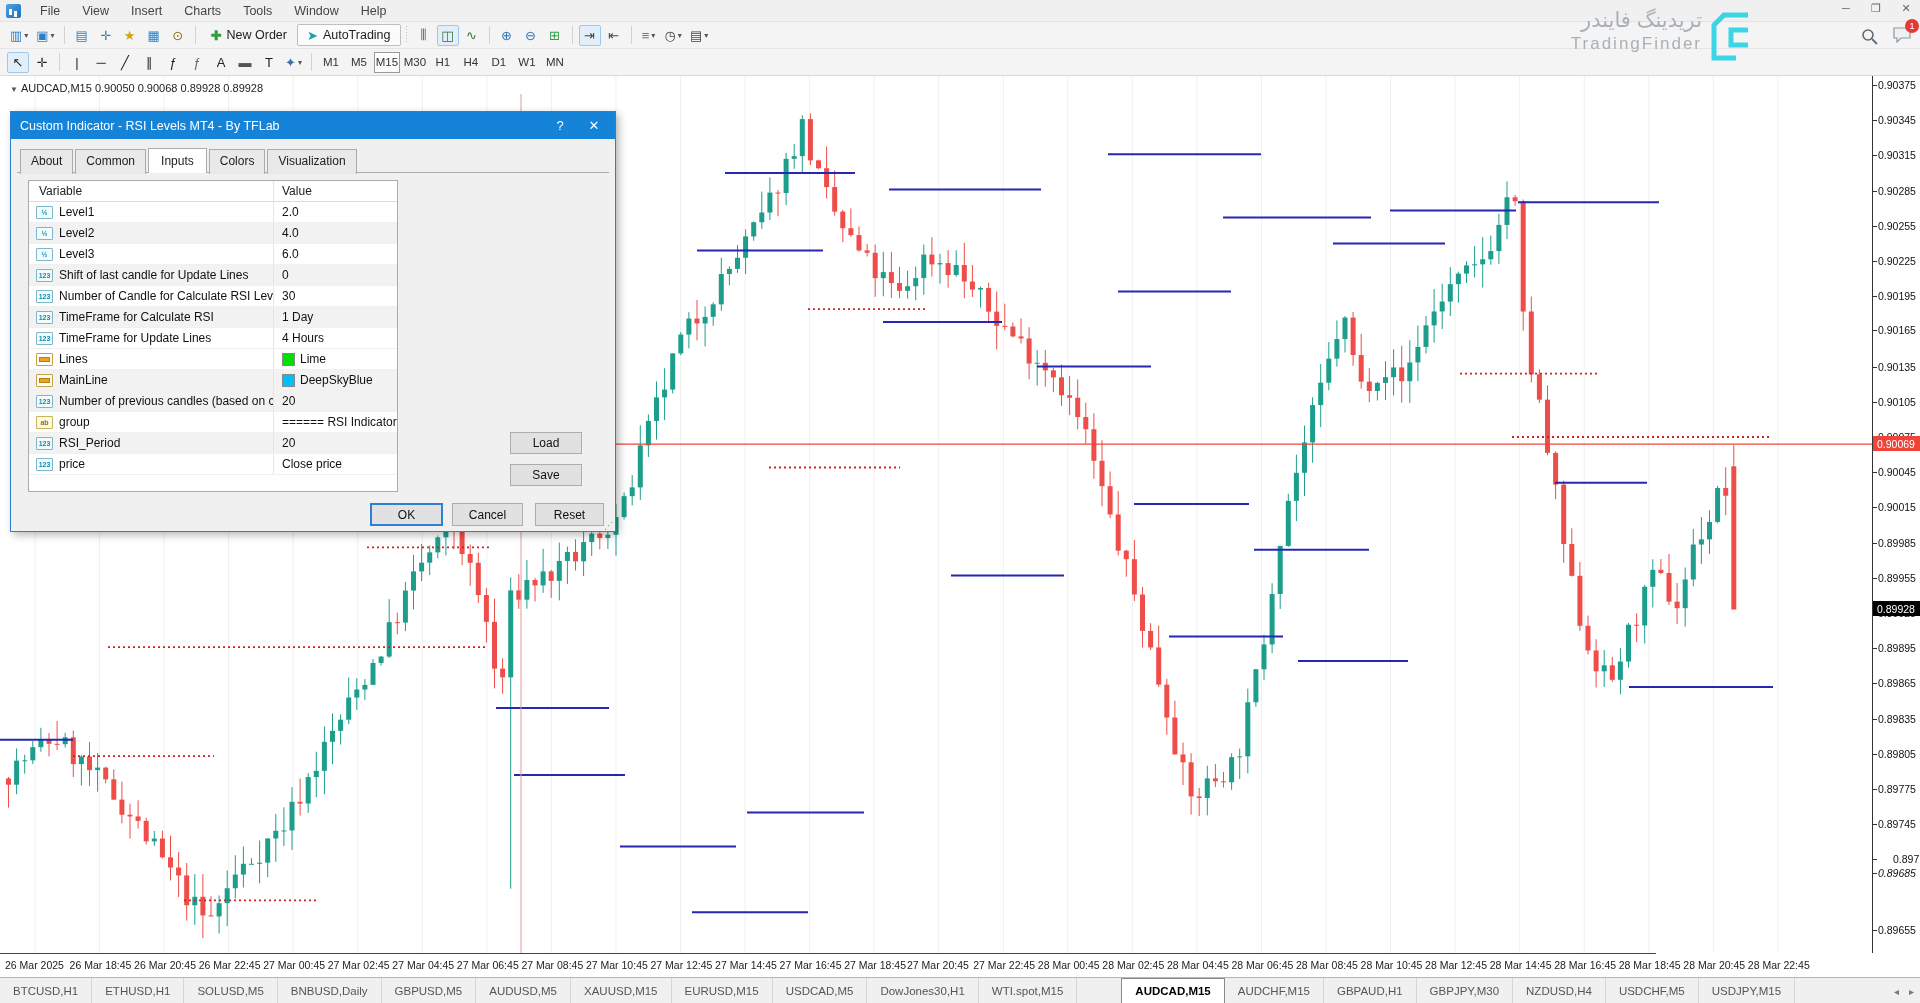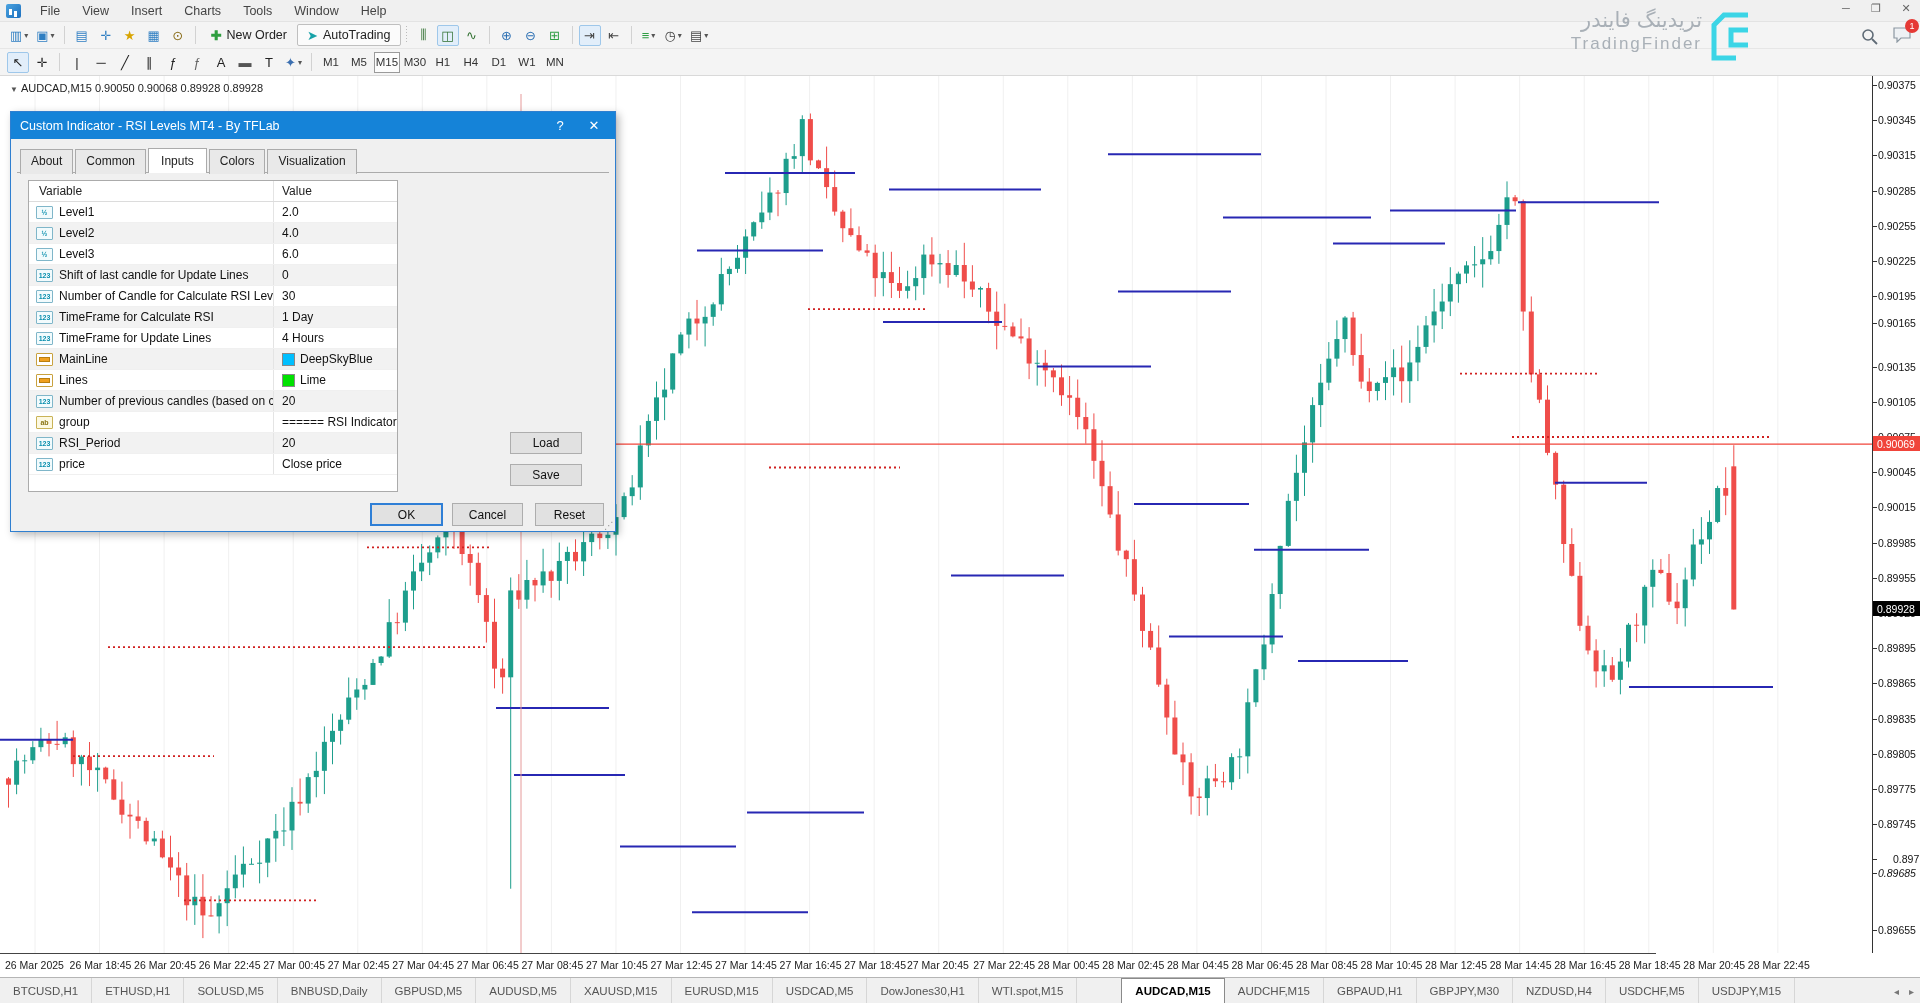--- a/index.html
+++ b/index.html
@@ -719,21 +719,21 @@
   </div>
 
   <div class="price-axis" id="price-axis">
       <div class="ptick" style="top: 3px;">0.90375</div>
       <div class="ptick" style="top: 38.2px;">0.90345</div>
       <div class="ptick" style="top: 73.4px;">0.90315</div>
       <div class="ptick" style="top: 108.6px;">0.90285</div>
       <div class="ptick" style="top: 143.8px;">0.90255</div>
       <div class="ptick" style="top: 179px;">0.90225</div>
       <div class="ptick" style="top: 214.2px;">0.90195</div>
-      <div class="ptick" style="top: 241px;">0.90165</div>
+      <div class="ptick" style="top: 248px;">0.90165</div>
       <div class="ptick" style="top: 284.6px;">0.90135</div>
       <div class="ptick" style="top: 319.8px;">0.90105</div>
       <div class="ptick" style="top: 355px;">0.90075</div>
       <div class="ptick" style="top: 390.2px;">0.90045</div>
       <div class="ptick" style="top: 425.4px;">0.90015</div>
       <div class="ptick" style="top: 460.6px;">0.89985</div>
       <div class="ptick" style="top: 495.8px;">0.89955</div>
       <div class="ptick" style="top: 531px;">0.89925</div>
       <div class="ptick" style="top: 566.2px;">0.89895</div>
       <div class="ptick" style="top: 601.4px;">0.89865</div>
@@ -878,42 +878,42 @@
         </div>
         <div class="drow">
           <div class="dcell-name">
             <span class="vicon">123</span>
             <span>TimeFrame for Update Lines</span>
           </div>
           <div class="dcell-value">
             <span>4 Hours</span>
           </div>
         </div>
+        <div class="drow">
+          <div class="dcell-name">
+            <span class="vicon color">
+              <i></i>
+            </span>
+            <span>Lines</span>
+          </div>
+          <div class="dcell-value">
+            <span class="swatch" style="background: rgb(0, 225, 0);"></span>
+            <span>Lime</span>
+          </div>
+        </div>
         <div class="drow shade">
           <div class="dcell-name">
             <span class="vicon color">
               <i></i>
             </span>
             <span>MainLine</span>
           </div>
           <div class="dcell-value">
             <span class="swatch" style="background: rgb(0, 191, 255);"></span>
             <span>DeepSkyBlue</span>
-          </div>
-        </div>
-        <div class="drow">
-          <div class="dcell-name">
-            <span class="vicon color">
-              <i></i>
-            </span>
-            <span>Lines</span>
-          </div>
-          <div class="dcell-value">
-            <span class="swatch" style="background: rgb(0, 225, 0);"></span>
-            <span>Lime</span>
           </div>
         </div>
         <div class="drow shade">
           <div class="dcell-name">
             <span class="vicon">123</span>
             <span>Number of previous candles (based on c...</span>
           </div>
           <div class="dcell-value">
             <span>20</span>
           </div>

